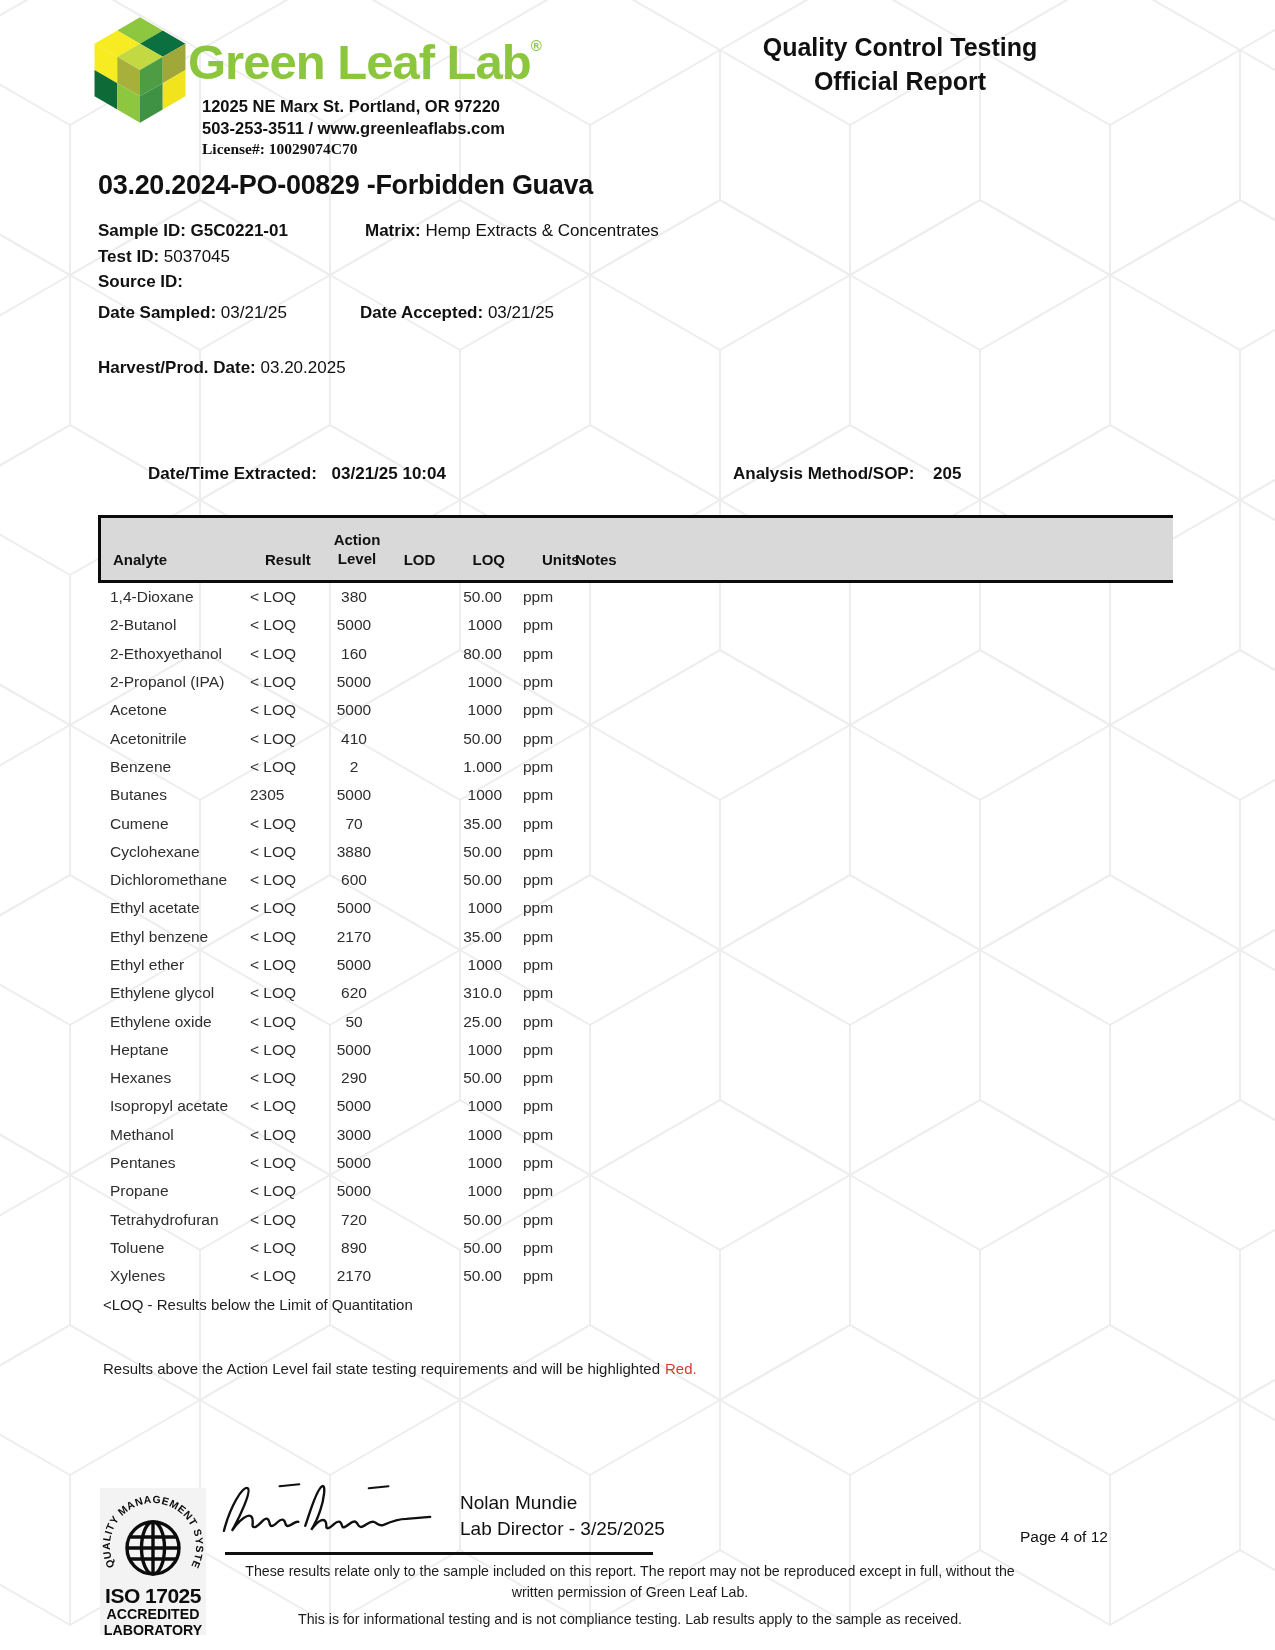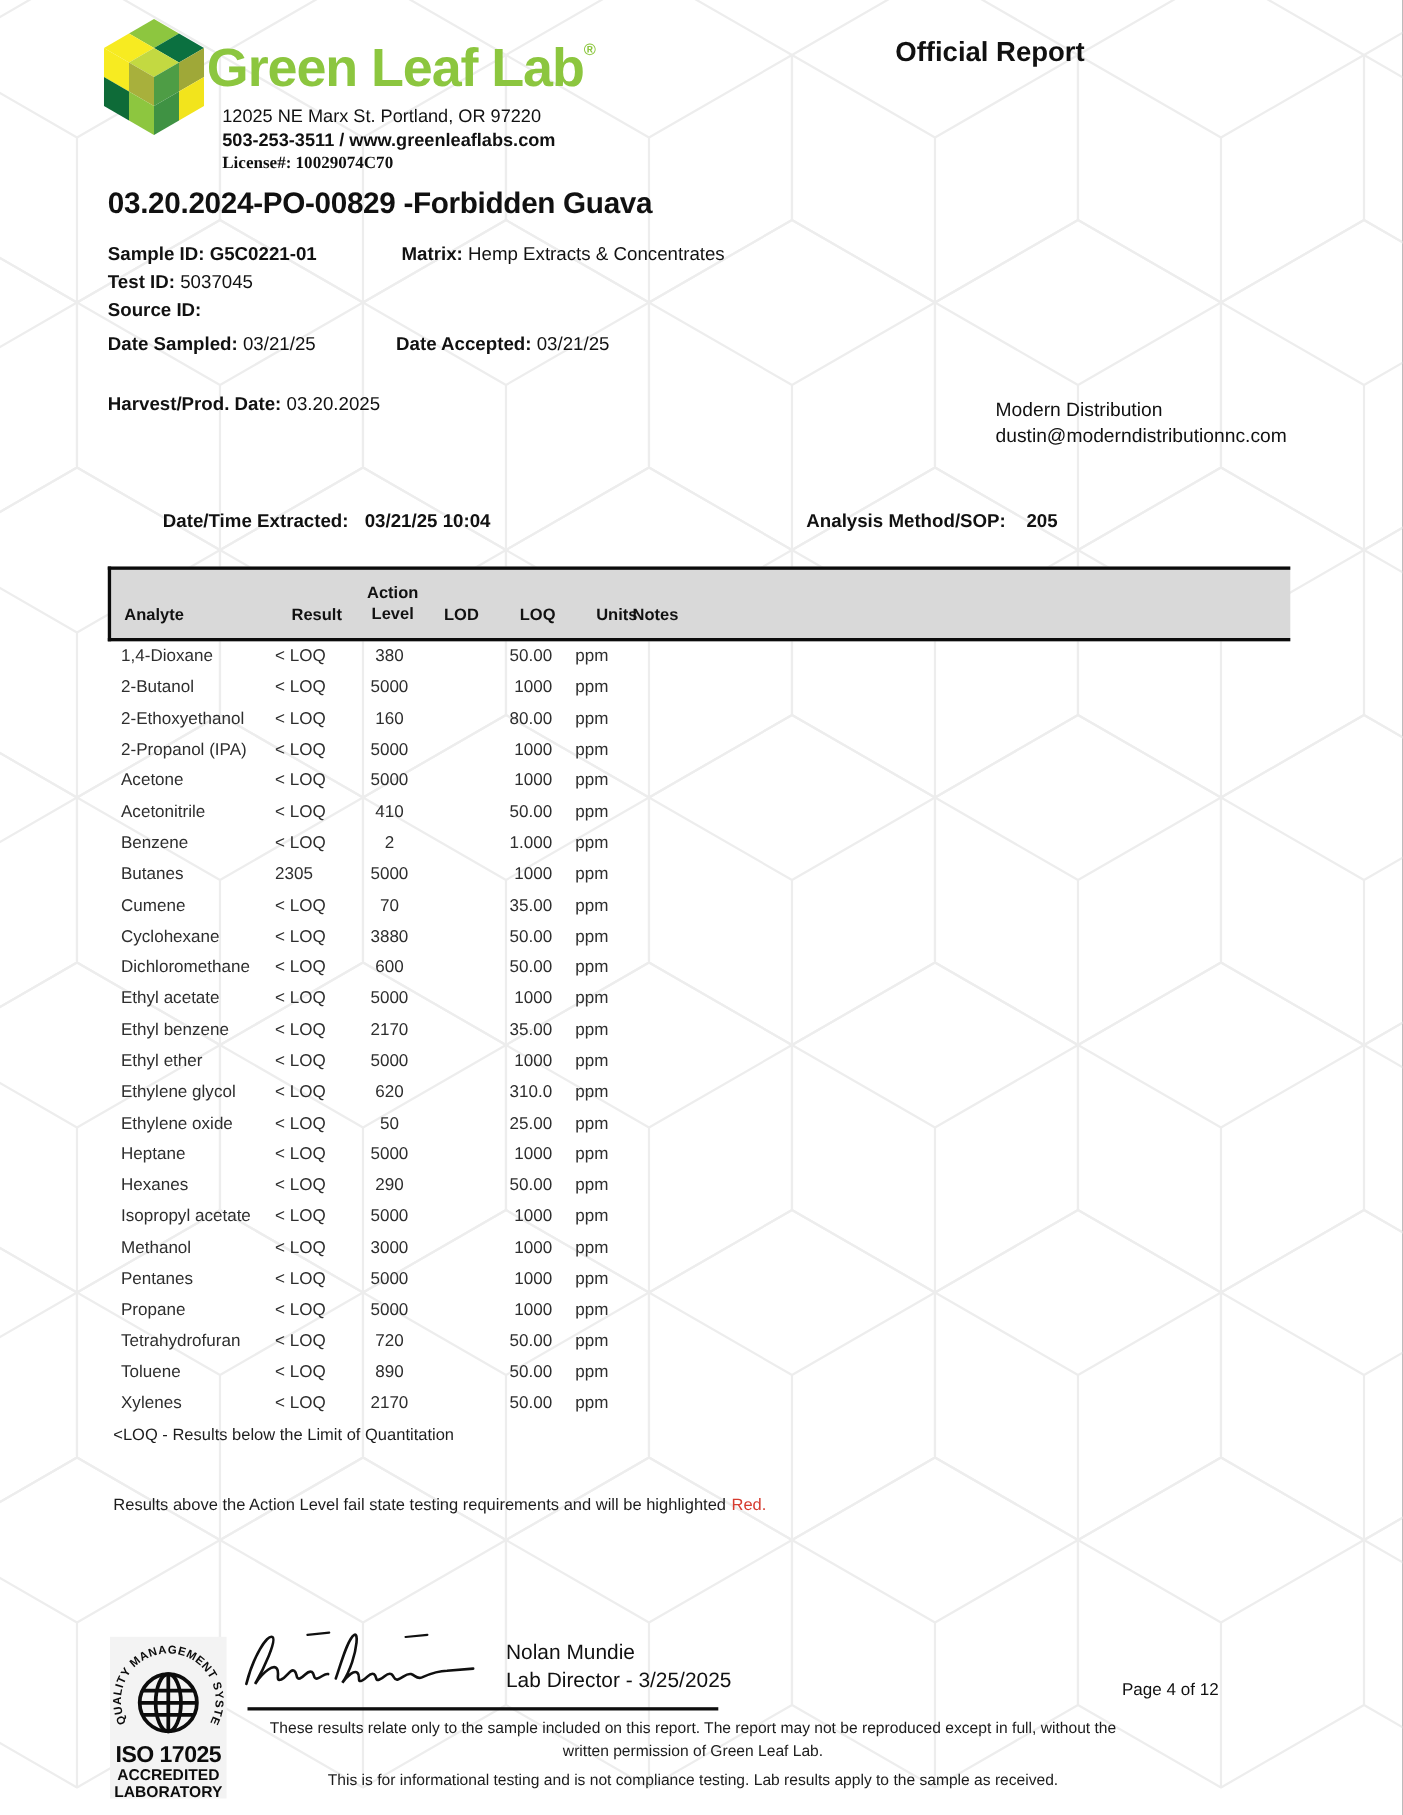--- a/index.html
+++ b/index.html
@@ -8,21 +8,21 @@
   .abs{position:absolute;}
   svg{display:block;}
 
   
   .wm{position:absolute;inset:0;pointer-events:none;}
 
   
   .logo{left:84px;top:14px;width:112px;height:112px;}
   .brand{left:188px;top:34px;font-size:49px;font-weight:bold;color:#8CC63F;letter-spacing:-1px;white-space:nowrap;}
   .brand .reg{font-size:15px;vertical-align:28px;letter-spacing:0;}
-  .addr1{left:202px;top:97px;font-size:16.5px;font-weight:normal;}
+  .addr1{left:202px;top:97px;font-size:16.5px;font-weight:bold;}
   .addr2{left:202px;top:119px;font-size:16.5px;font-weight:bold;}
   .lic{left:202px;top:140px;font-size:15.5px;font-weight:bold;font-family:"Liberation Serif",serif;}
   .qc{left:700px;top:30px;width:400px;text-align:center;font-size:25px;font-weight:bold;line-height:34px;}
 
   
   .stitle{left:98px;top:170px;font-size:27px;font-weight:bold;letter-spacing:-.3px;}
   .inf{font-size:17px;white-space:nowrap;}
   .inf b{font-weight:bold;}
   .r1{top:221px;} .r2{top:247px;} .r3{top:272px;} .r4{top:303px;}
   .lft{left:98px;} .mid{left:365px;} .mid2{left:360px;}
@@ -149,20 +149,21 @@
     <polygon points="50,73.5 70.3,61.75 70.3,85.25 50,97" fill="#3F9243"></polygon>
     <polygon points="70.3,61.75 90.6,50 90.6,73.5 70.3,85.25" fill="#F2E41C"></polygon>
   </svg>
 
   <div class="abs brand"><span>Green Leaf Lab</span><span class="reg">®</span></div>
   <div class="abs addr1">12025 NE Marx St. Portland, OR 97220</div>
   <div class="abs addr2">503-253-3511 / www.greenleaflabs.com</div>
   <div class="abs lic">License#: 10029074C70</div>
 
   <div class="abs qc">
+    <div>Quality Control Testing</div>
     <div>Official Report</div>
   </div>
 
   <div class="abs stitle">03.20.2024-PO-00829 -Forbidden Guava</div>
 
   <div class="abs inf r1 lft">
     <b>Sample ID:</b>
     <b>G5C0221-01</b>
   </div>
   <div class="abs inf r1 mid">
@@ -183,24 +184,20 @@
   </div>
   <div class="abs inf r4 mid2">
     <b>Date Accepted:</b>
     <span>03/21/25</span>
   </div>
   <div class="abs inf harv">
     <b>Harvest/Prod. Date:</b>
     <span>03.20.2025</span>
   </div>
 
-  <div class="abs client">
-    <div>Modern Distribution</div>
-    <div>dustin@moderndistributionnc.com</div>
-  </div>
 
 
   <div class="abs exrow">
     <span class="exleft">
       <span>Date/Time Extracted:</span>
       <span class="val">03/21/25  10:04</span>
     </span>
     <span class="exright">
       <span>Analysis Method/SOP:</span>
       <span class="val">205</span>

